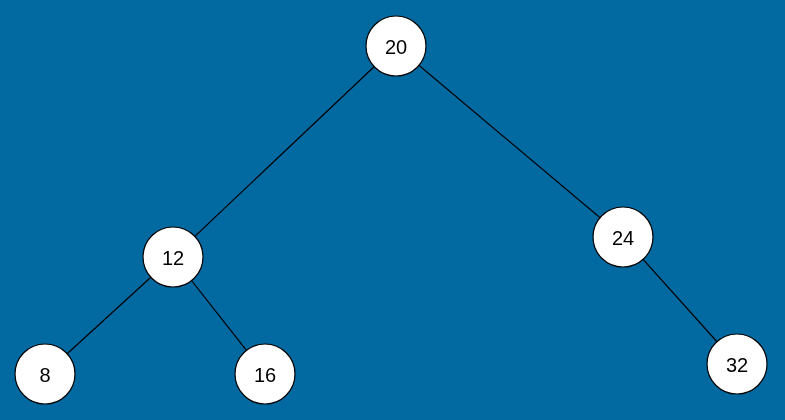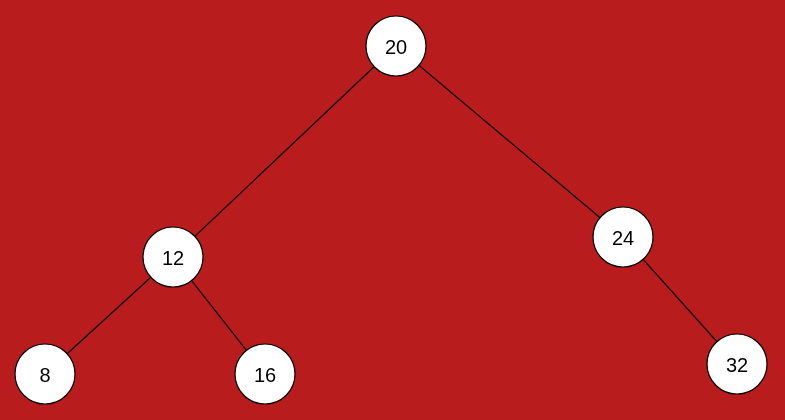--- a/index.html
+++ b/index.html
@@ -4,21 +4,21 @@
 <style>
   html, body {
     margin: 0;
     padding: 0;
     background: #ffffff;
   }
   #canvas {
     position: relative;
     width: 785px;
     height: 420px;
-    background: #b91c1c;
+    background: #0369a1;
     overflow: hidden;
   }
   #tree-svg text {
     font-family: "Liberation Sans", sans-serif;
     font-size: 20px;
   }
 </style>
 </head>
 <body>
 

